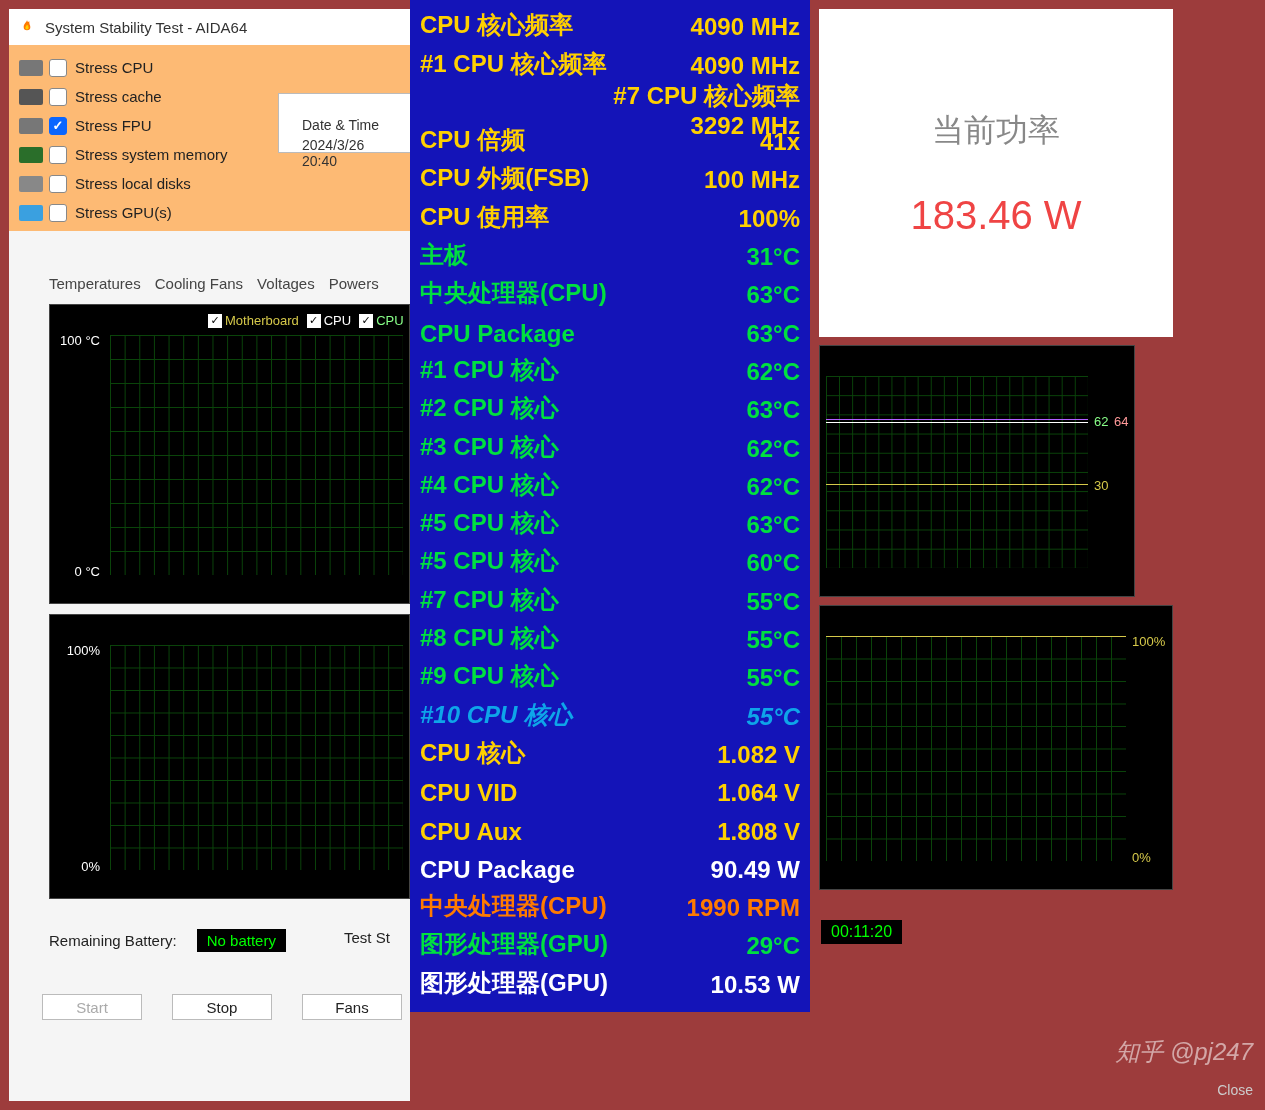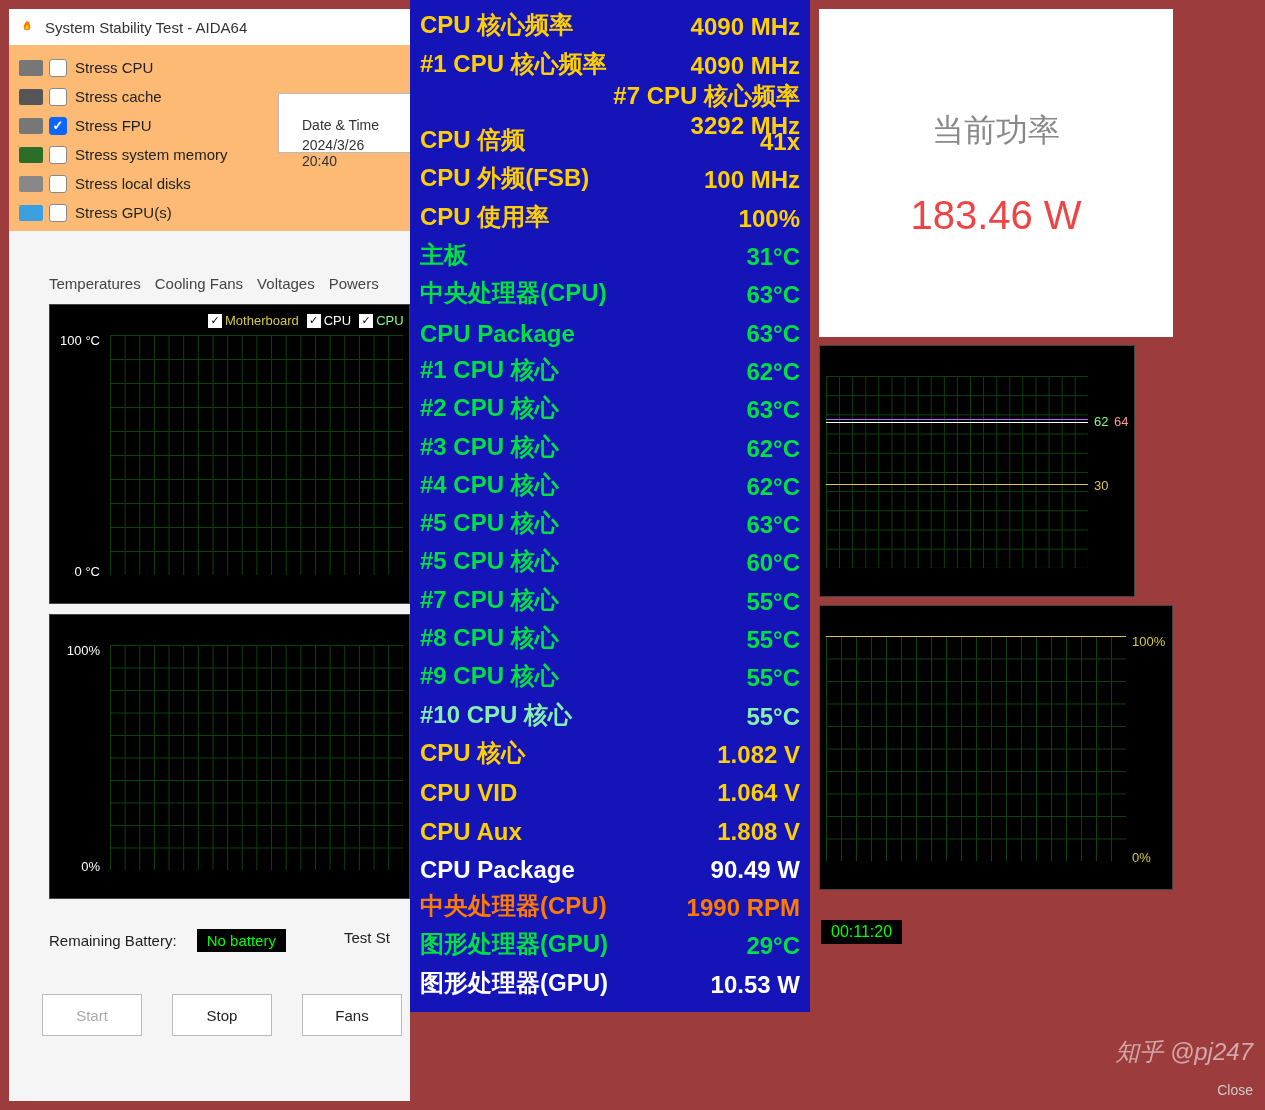--- a/index.html
+++ b/index.html
@@ -28,21 +28,21 @@
 .y-axis.r .yt{right:auto;left:4px}
 .chart-chk{position:absolute;top:8px;display:flex;gap:8px;font-size:13px}
 .cchk{display:flex;align-items:center;gap:3px}
 .cchk .sq{width:14px;height:14px;background:#fff;display:inline-flex;align-items:center;justify-content:center;font-size:11px;color:#000}
 .led-blue{position:absolute;left:43px;top:298px;width:26px;height:14px;background:#2a8cff}
 .hline{position:absolute;left:6px;right:46px;height:1px}
 .remaining{position:absolute;left:40px;top:920px;font-size:15px;color:#222}
 .nobat{display:inline-block;background:#000;color:#0f0;padding:3px 10px;margin-left:16px;font-size:15px}
 .test-st{position:absolute;left:335px;top:920px;font-size:15px;color:#222}
 .btn-row{position:absolute;left:33px;top:985px;display:flex;gap:30px}
-.btn{width:100px;height:42px;background:#fff;border:1px solid #bbb;font-size:15px;color:#222;display:flex;align-items:center;justify-content:center}
+.btn{width:100px;height:26px;background:#fff;border:1px solid #bbb;font-size:15px;color:#222;display:flex;align-items:center;justify-content:center}
 .btn.dis{color:#aaa}
 .close-btn-bot{position:absolute;right:12px;bottom:12px;color:#ccc;font-size:14px}
 .center-pane{position:absolute;left:410px;top:0;width:400px;height:1012px;background:#1414b8;padding:3px 10px}
 .crow{display:flex;justify-content:space-between;align-items:flex-end;height:38.3px;font-size:24px;font-weight:bold}
 .power-pane{position:absolute;left:819px;top:9px;width:354px;height:328px;background:#fff;display:flex;flex-direction:column;align-items:center;justify-content:center}
 .pw-lbl{font-size:32px;color:#888;margin-bottom:40px}
 .pw-val{font-size:40px;color:#ef4444;font-weight:400}
 .elapsed{position:absolute;left:821px;top:920px;background:#000;color:#0f0;padding:3px 10px;font-size:16px}
 .watermark{position:absolute;right:12px;bottom:42px;color:rgba(255,255,255,0.55);font-size:24px;font-style:italic;font-weight:300}
 </style>
@@ -213,21 +213,21 @@
       <span>55°C</span>
     </div>
     <div class="crow" style="color: rgb(0, 224, 64);">
       <span>#8 CPU 核心</span>
       <span>55°C</span>
     </div>
     <div class="crow" style="color: rgb(0, 224, 64);">
       <span>#9 CPU 核心</span>
       <span>55°C</span>
     </div>
-    <div class="crow" style="color: #86efac;">
+    <div class="crow" style="color: #0ea5e9; font-style: italic;">
       <span>#10 CPU 核心</span>
       <span>55°C</span>
     </div>
     <div class="crow" style="color: rgb(255, 208, 0);">
       <span>CPU 核心</span>
       <span>1.082 V</span>
     </div>
     <div class="crow" style="color: rgb(255, 208, 0);">
       <span>CPU VID</span>
       <span>1.064 V</span>

